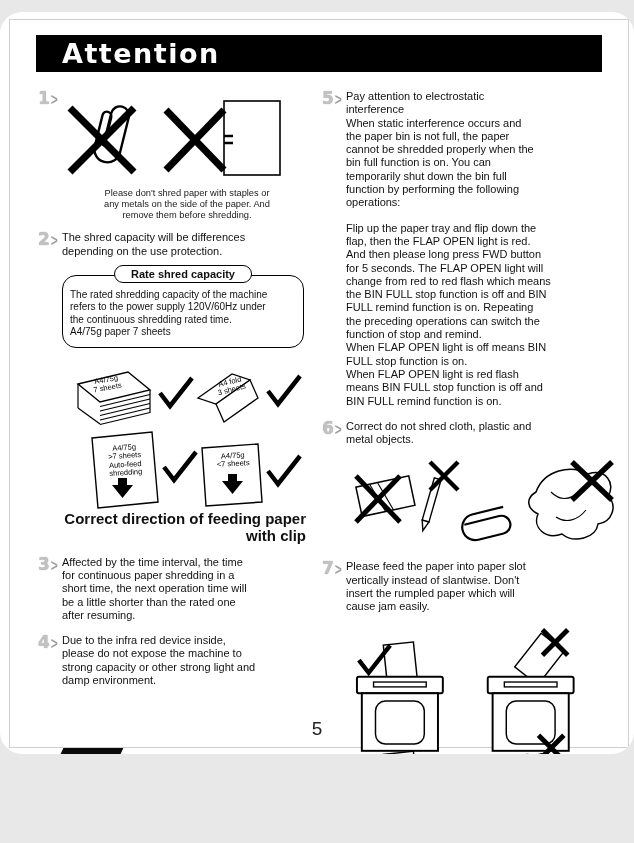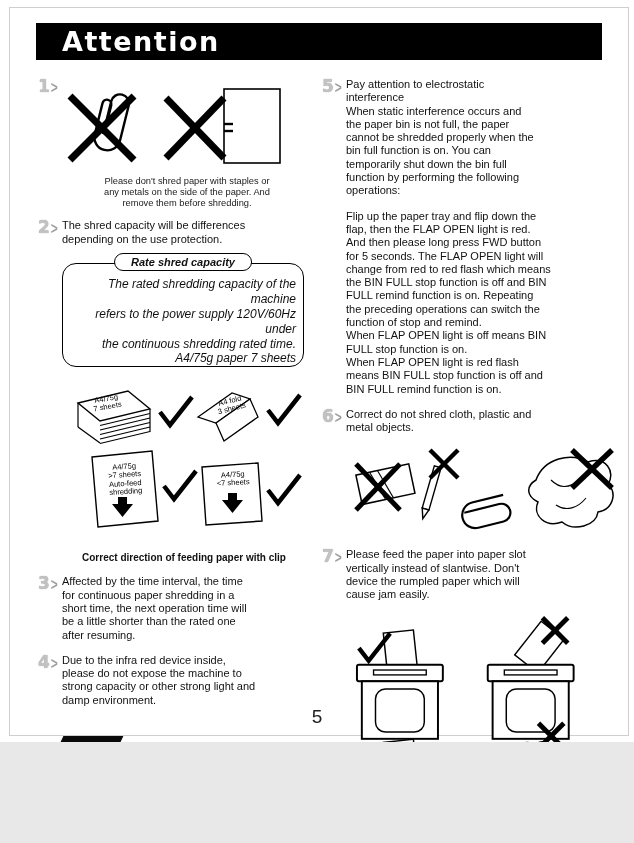--- a/index.html
+++ b/index.html
@@ -1,39 +1,40 @@
 <!DOCTYPE html>
 <html><head>
 <meta charset="utf-8">
 <style>
   html,body{margin:0;padding:0;background:#e8e8e8;}
   .page{
     position:relative;width:634px;height:742px;background:#fff;
     font-family:"Liberation Sans",sans-serif;color:#111;overflow:hidden;
-    margin:0 auto;
+    margin:12px auto;
+    border-radius:22px;
   }
   .page-edge{position:absolute;left:9px;top:7px;right:5px;bottom:6px;border:1px solid #cfcfcf;pointer-events:none;}
   .header-bar{position:absolute;left:36px;right:32px;top:23px;height:37px;background:#000;display:flex;align-items:center;}
   .header-title{color:#fff;font-size:27px;font-weight:800;padding-left:26px;letter-spacing:1.5px;font-family:"DejaVu Sans",sans-serif;}
   .content{position:absolute;top:78px;left:38px;right:28px;display:flex;gap:16px;}
   .col-left{width:268px;flex:none;}
   .col-right{flex:1;min-width:0;}
   .item{position:relative;padding-left:24px;}
   .marker{position:absolute;left:0;top:-2px;white-space:nowrap;}
   .num{font-size:17px;font-weight:bold;color:#c2c2c2;text-shadow:0 0 1px #8f8f8f;font-family:"DejaVu Sans",sans-serif;}
   .chev{display:inline-block;transform:scaleY(1.35);font-weight:bold;color:#9e9e9e;font-size:12px;margin-left:1px;}
   .txt{white-space:pre-line;font-size:11px;line-height:1.21;color:#111;}
   .txt + .txt{margin-top:12px;}
   .cap{white-space:pre-line;font-size:9.3px;line-height:1.2;color:#1a1a1a;margin:4px 0 0 6px;text-align:center;}
-  .cap-bold{font-size:10px;font-weight:bold;text-align:center;color:#111;}
+  .cap-bold{font-size:15px;font-weight:bold;text-align:right;color:#111;}
   .m-t10{margin-top:10px;} .m-t12{margin-top:12px;} .m-t8{margin-top:8px;}
   .fig{position:relative;}
-  .rate-box{position:relative;margin:17px 2px 0 0;border:1.6px solid #000;border-radius:14px;padding:13px 7px 0 7px;font-style:italic;}
+  .rate-box{position:relative;margin:17px 2px 0 0;border:1.6px solid #000;border-radius:14px;padding:13px 7px 8px 7px;}
   .rate-title{position:absolute;top:-11px;left:50%;transform:translateX(-50%);background:#fff;border:1.6px solid #000;border-radius:12px;padding:2px 16px;font-size:11px;font-weight:bold;white-space:nowrap;}
-  .rate-text{font-size:12px;line-height:1.24;white-space:pre-line;text-align:right;}
+  .rate-text{font-size:10px;line-height:1.24;white-space:pre-line;}
   .fig2{position:relative;height:182px;margin-top:14px;}
   .sheet-label{position:absolute;font-size:7.5px;line-height:1.12;text-align:center;white-space:pre-line;color:#000;}
   .fig2-cap{position:absolute;left:0;right:0;bottom:0;}
   .page-num{position:absolute;bottom:14px;left:0;right:0;text-align:center;font-size:19px;color:#222;}
   .curl{position:absolute;left:62px;bottom:0;width:60px;height:6px;background:#0a0a0a;transform:skewX(-25deg);}
   svg{display:block;}
 </style>
 </head>
 <body>
 
@@ -217,21 +218,21 @@
               <line x1="96" y1="0" x2="56" y2="38" stroke="#000" stroke-width="5.5"></line>
             </g>
           </svg>
         </div>
       </div>
 
       <div class="item m-t10">
         <div class="marker"><span class="num">7</span><span class="chev">&gt;</span></div>
         <div class="txt">Please feed the paper into paper slot
 vertically instead of slantwise. Don't
- device the rumpled paper which will
+ insert the rumpled paper which will
 cause jam easily.</div>
         <div class="fig m-t8">
           <svg width="262" height="244" viewBox="0 0 262 250">
 
             <g transform="translate(8,26)">
               <rect x="29" y="-4" width="31" height="41" fill="#fff" stroke="#000" stroke-width="1.5" transform="rotate(-6 44 16)"></rect>
               <rect x="0" y="30" width="88" height="17" rx="2" fill="#fff" stroke="#000" stroke-width="2"></rect>
               <rect x="17" y="35.5" width="54" height="5" fill="#fff" stroke="#000" stroke-width="1.4"></rect>
               <rect x="5" y="47" width="78" height="59" fill="#fff" stroke="#000" stroke-width="2"></rect>
               <rect x="19" y="55" width="50" height="44" rx="10" fill="#fff" stroke="#000" stroke-width="1.5"></rect>

